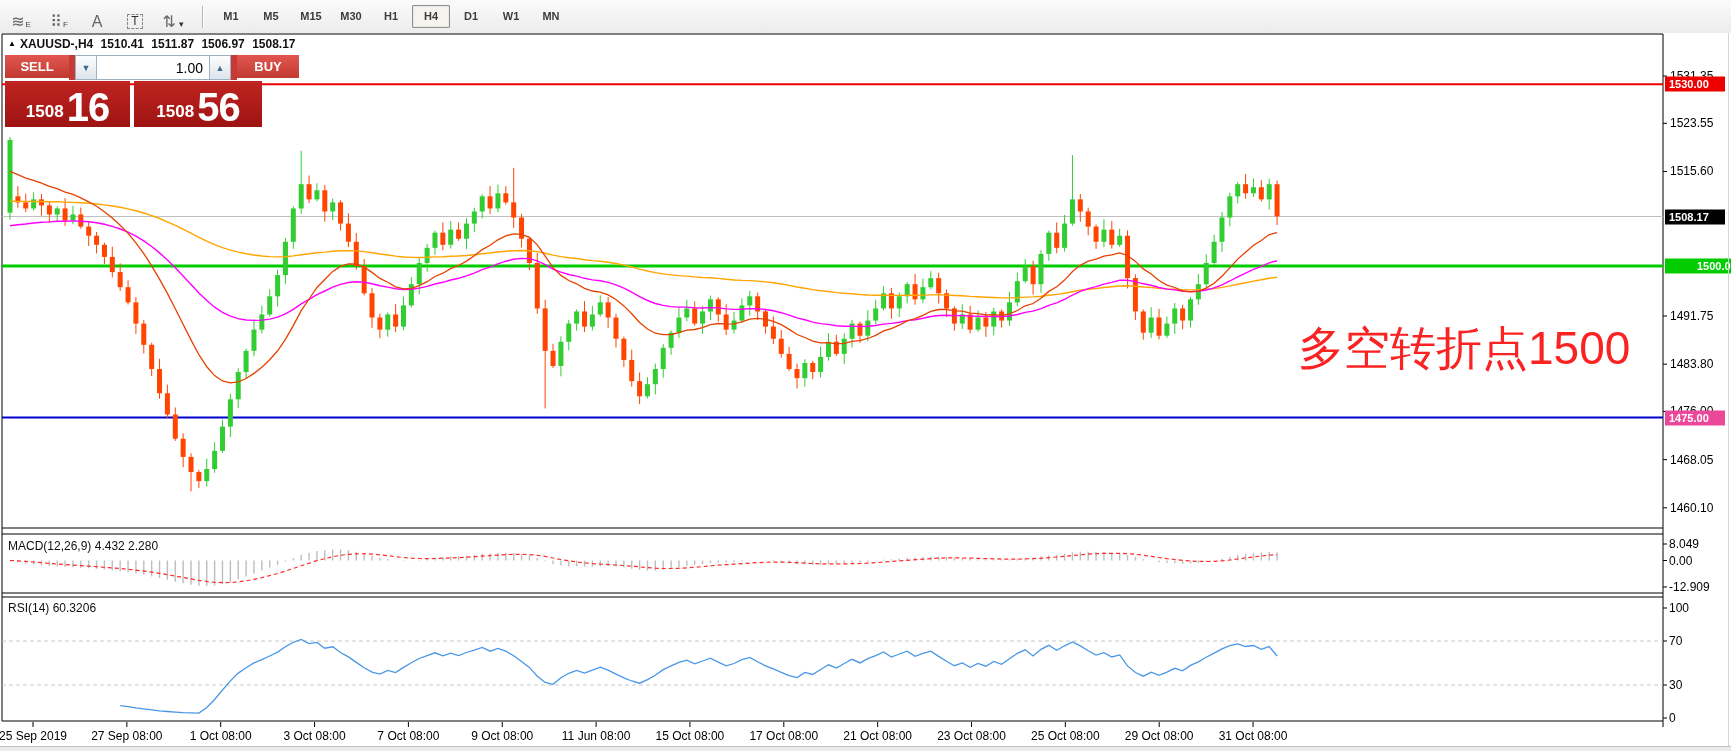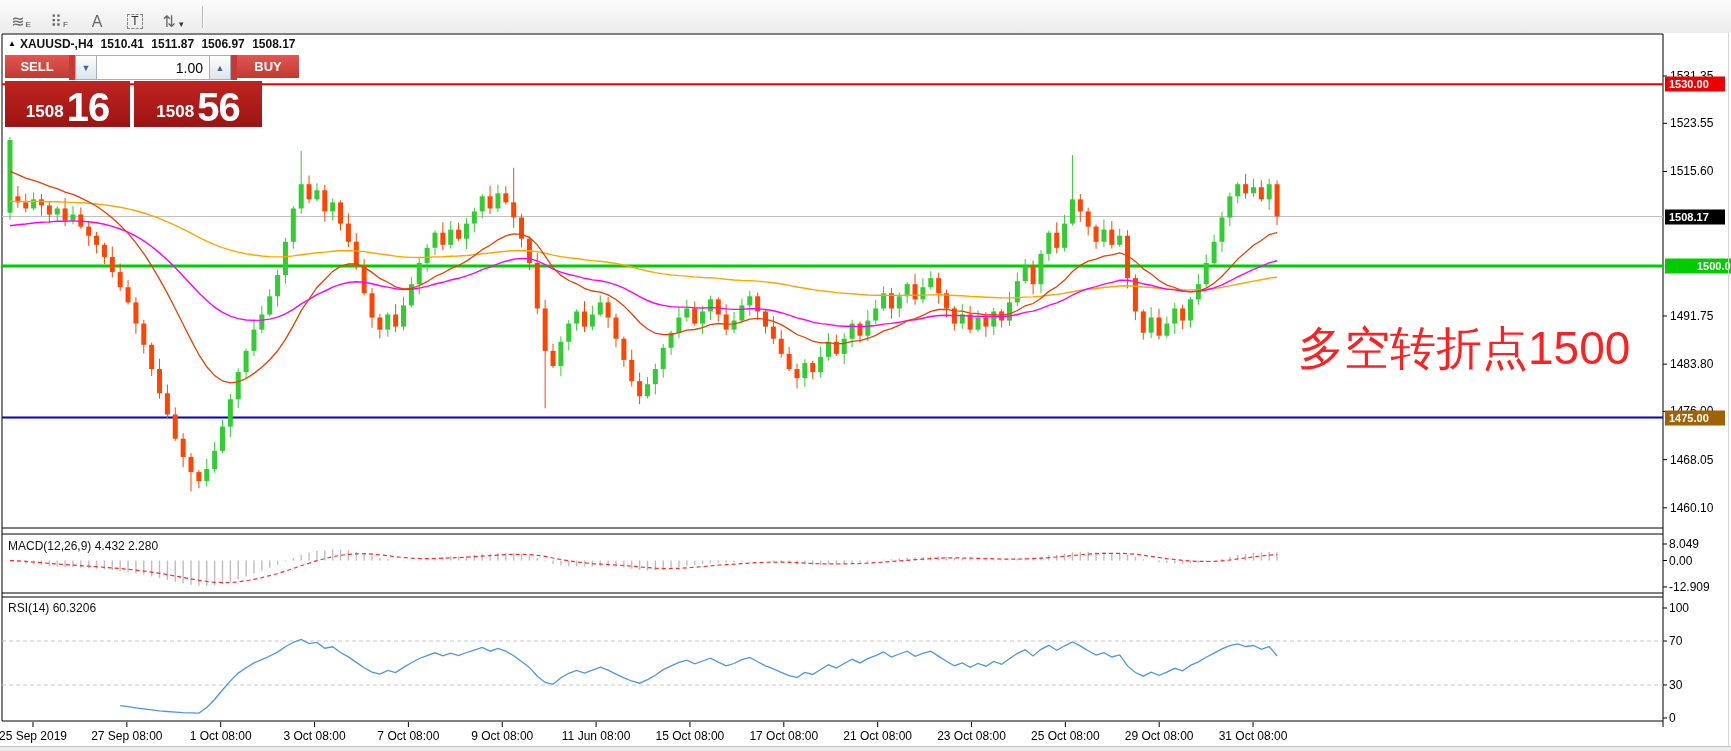--- a/index.html
+++ b/index.html
@@ -75,20 +75,31 @@
         </div>
         <div class="tb-icon boxed">
           <span class="g">T</span>
         </div>
         <div class="tb-icon">
           <span class="g">⇅</span>
           <span class="caret">▾</span>
         </div>
       </div>
     <div class="tb-sep"></div>
+    <div id="tf-buttons" style="display:flex;">
+        <div class="tf-btn">M1</div>
+        <div class="tf-btn">M5</div>
+        <div class="tf-btn">M15</div>
+        <div class="tf-btn">M30</div>
+        <div class="tf-btn">H1</div>
+        <div class="tf-btn active">H4</div>
+        <div class="tf-btn">D1</div>
+        <div class="tf-btn">W1</div>
+        <div class="tf-btn">MN</div>
+      </div>
   </div>
 
   <svg id="cv" width="1731" height="751">
       <rect x="0" y="33" width="1731" height="718" fill="#ffffff"></rect>
       <line x1="2" y1="34" x2="1663" y2="34" stroke="#000000" stroke-width="1"></line>
       <line x1="2" y1="528" x2="1663" y2="528" stroke="#000000" stroke-width="1"></line>
       <line x1="2" y1="534" x2="1663" y2="534" stroke="#000000" stroke-width="1"></line>
       <line x1="2" y1="593" x2="1663" y2="593" stroke="#000000" stroke-width="1"></line>
       <line x1="2" y1="597" x2="1663" y2="597" stroke="#000000" stroke-width="1"></line>
       <line x1="2" y1="721" x2="1663" y2="721" stroke="#000000" stroke-width="1"></line>
@@ -665,21 +676,21 @@
       <div class="ytick" style="top: 76.0292px;">1531.35</div>
       <div class="ytick" style="top: 123.297px;">1523.55</div>
       <div class="ytick" style="top: 171.474px;">1515.60</div>
       <div class="ytick" style="top: 316.005px;">1491.75</div>
       <div class="ytick" style="top: 364.182px;">1483.80</div>
       <div class="ytick" style="top: 411.45px;">1476.00</div>
       <div class="ytick" style="top: 459.627px;">1468.05</div>
       <div class="ytick" style="top: 507.804px;">1460.10</div>
       <div class="chip" style="top: 84.2102px; background: rgb(238, 0, 0);">1530.00</div>
       <div class="chip" style="top: 266.01px; background: rgb(0, 204, 0); padding-left: 32px;">1500.00</div>
-      <div class="chip" style="top: 417.51px; background: #a16207;">1475.00</div>
+      <div class="chip" style="top: 417.51px; background: #ec4899;">1475.00</div>
       <div class="chip" style="top: 216.5px; background: rgb(0, 0, 0);">1508.17</div>
     </div>
   <div id="i-axis">
       <div class="iscale" style="top: 544.008px;">8.049</div>
       <div class="iscale" style="top: 560.5px;">0.00</div>
       <div class="iscale" style="top: 586.951px;">-12.909</div>
       <div class="iscale" style="top: 608px;">100</div>
       <div class="iscale" style="top: 641px;">70</div>
       <div class="iscale" style="top: 685px;">30</div>
       <div class="iscale" style="top: 718px;">0</div>

